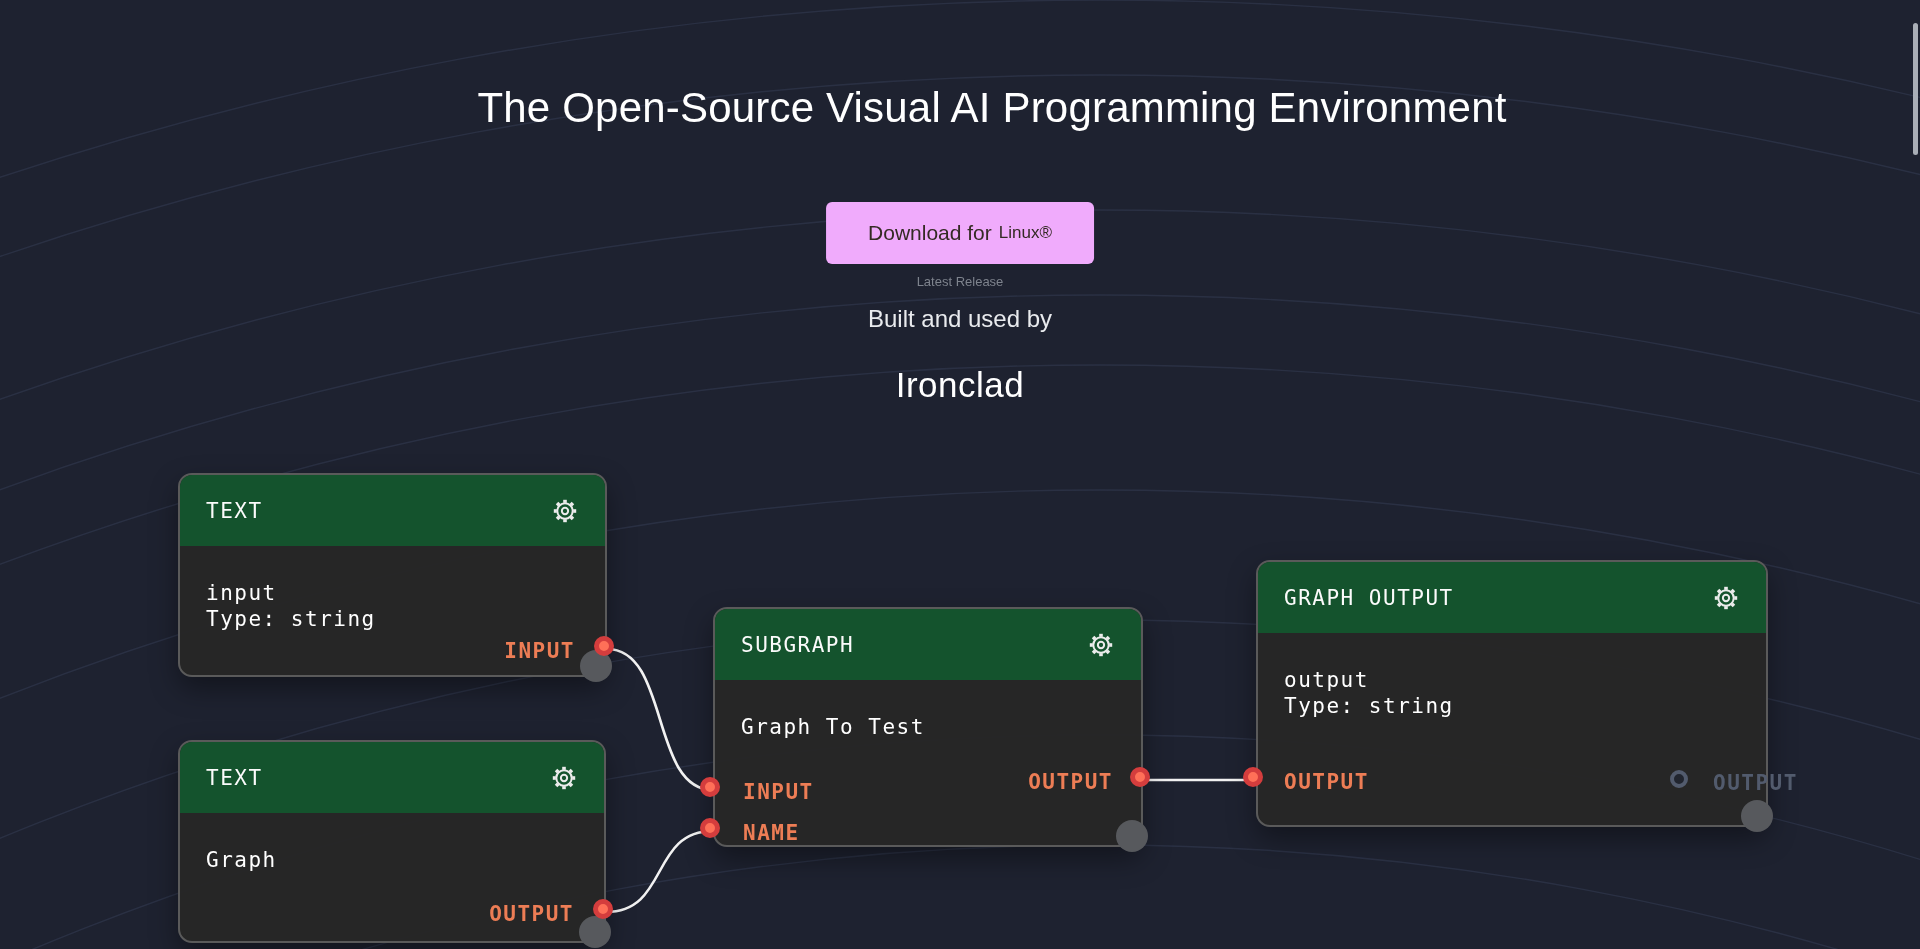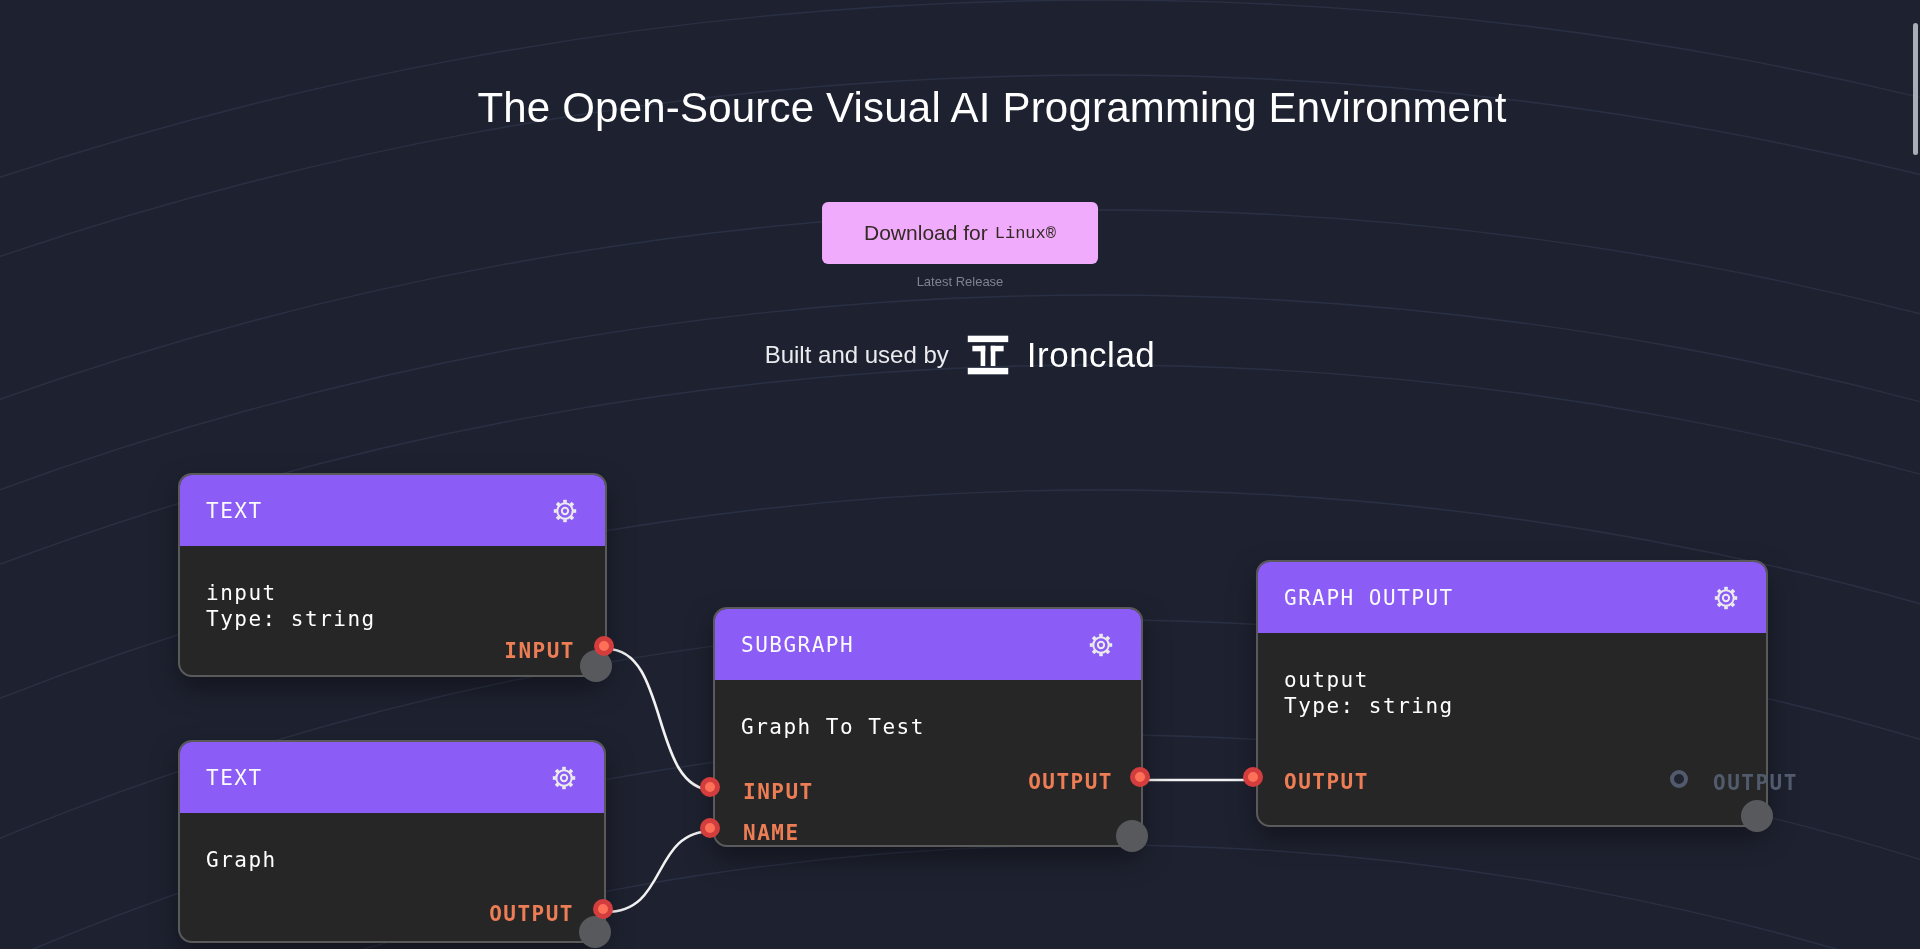--- a/index.html
+++ b/index.html
@@ -20,45 +20,45 @@
     text-align:center; z-index:3;
     color:#ffffff; font-size:42px; font-weight:500; letter-spacing:0.2px;margin-left:32px;
   }
   .download-btn {
     position:absolute; top:202px; left:50%; transform:translateX(-50%);
     height:62px; padding:0 42px; border:none; border-radius:6px;
     background:#f0abfc; color:#342a24; cursor:pointer; z-index:3;
     font-family:"Liberation Sans", sans-serif; font-size:21px;
     display:flex; align-items:center; gap:7px; white-space:nowrap;
   }
-  .download-btn .platform { font-size:17px;font-family:Liberation Mono, monospace; }
+  .download-btn .platform { font-size:17px; }
   .latest-release {
     position:absolute; top:274px; left:0; width:100%; text-align:center;
     color:#7e838d; font-size:13px; z-index:3;
   }
   .built-by {
     position:absolute; top:330px; left:0; width:100%; height:50px;
-    display:flex; align-items:center; justify-content:center; gap:16px; z-index:3;
+    display:flex; align-items:center; justify-content:center; gap:16px; z-index:3;flex-direction:column;
   }
   .built-by .prefix { color:#e9ebee; font-size:24px; }
   .built-by .wordmark { color:#ffffff; font-size:35px; font-weight:500; letter-spacing:0.5px; }
   .ironclad-mark { width:46px; height:46px; display:block; }
 
   
   .node {
     position:absolute; z-index:2;
     background:rgba(38,38,38,0.97);
     border:2px solid #5a5a5a;
     border-radius:14px;
     box-shadow:0 12px 28px rgba(0,0,0,0.38);
   }
   .node-header {
     position:relative; z-index:2;
     height:72px; padding:4px 26px;
-    background:#8b5cf6;
+    background:#14532d;
     border-radius:12px 12px 0 0;
     border-bottom:1px solid #262626;
     display:flex; align-items:center; justify-content:space-between;
   }
   .node-title {
     color:#fbfbfb; font-family:"DejaVu Sans Mono", monospace;
     font-size:21px; letter-spacing:1.5px;
   }
   .gear-btn { background:none; border:none; cursor:pointer; width:28px; height:28px; padding:0; }
   .gear-btn svg { width:28px; height:28px; display:block; }

